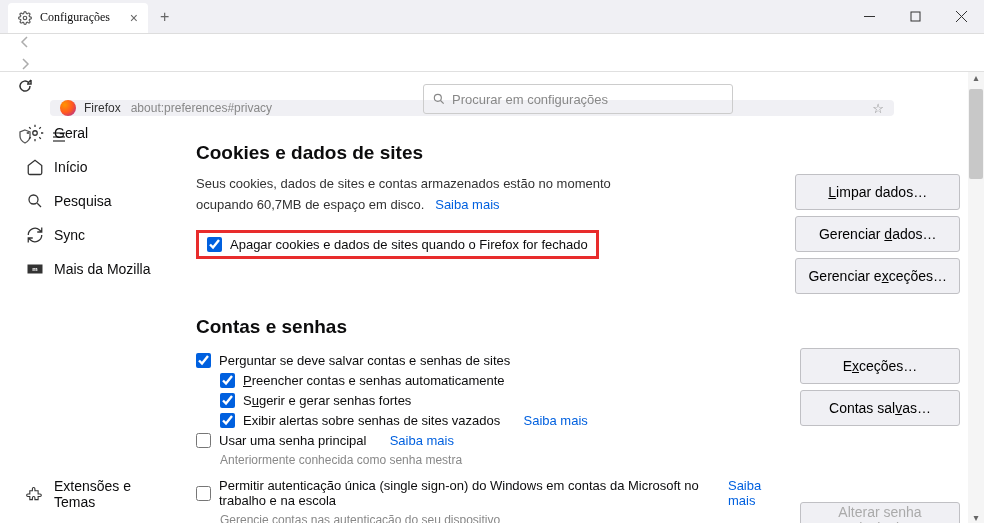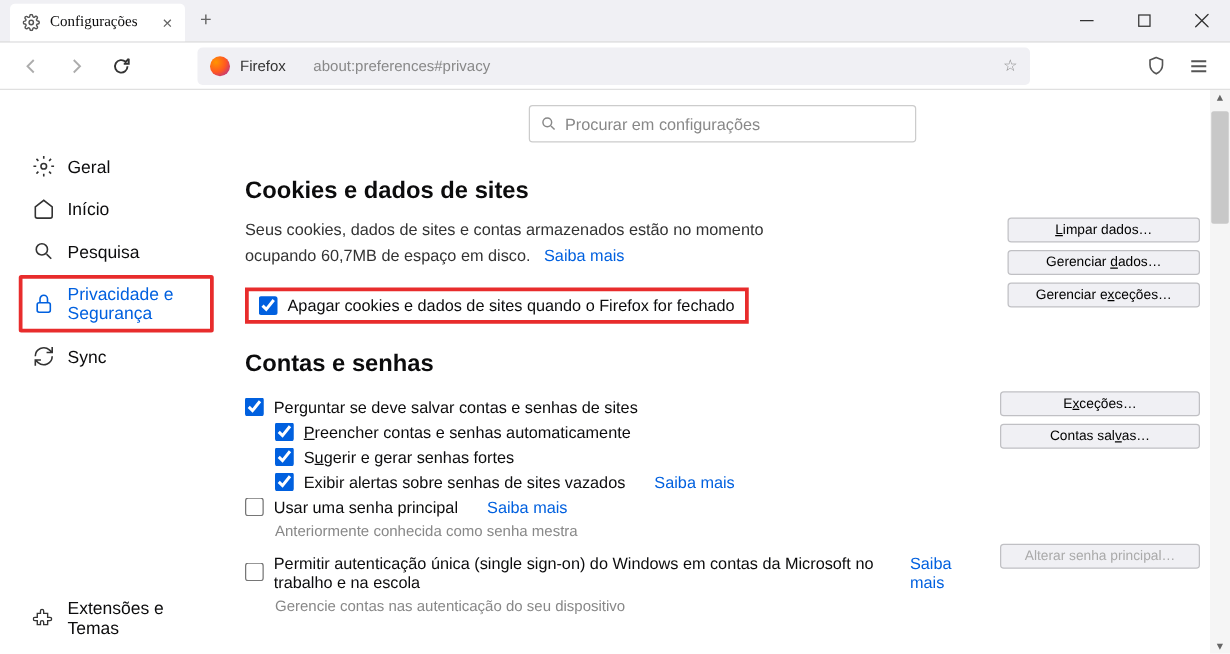--- a/index.html
+++ b/index.html
@@ -10,27 +10,27 @@
 .tab { display: flex; align-items: center; height: 30px; background: #fff; margin: 2px 0 0 8px; padding: 0 10px; border-radius: 4px 4px 0 0; gap: 8px; min-width: 140px; }
 .tab .gear { width: 14px; height: 14px; }
 .tab-title { font-size: 12px; font-family: Liberation Serif, serif; }
 .tab-close { margin-left: auto; font-size: 14px; color: #666; cursor: pointer; }
 .new-tab { margin-left: 4px; font-size: 16px; color: #666; padding: 0 8px; cursor: pointer; }
 .win-controls { margin-left: auto; display: flex; }
 .win-btn { width: 46px; height: 34px; display: flex; align-items: center; justify-content: center; color: #333; cursor: pointer; }
 .win-btn svg { width: 11px; height: 11px; }
 
 
-.toolbar { height: 38px; display: flex; align-items: center; padding: 0 10px; gap: 6px; border-bottom: 1px solid #e0e0e0; }
+.toolbar { height: 38px; display: flex; padding: 0 10px; gap: 6px; border-bottom: 1px solid #e0e0e0; flex-direction: column; }
 .nav-btn { width: 30px; height: 30px; display: flex; align-items: center; justify-content: center; border-radius: 4px; cursor: pointer; }
 .nav-btn.disabled { opacity: 0.4; }
 .urlbar { flex: 1; height: 30px; background: #f0f0f4; border-radius: 4px; display: flex; align-items: center; padding: 0 10px; margin: 0 80px 0 40px; gap: 8px; }
 .ff-logo { width: 16px; height: 16px; border-radius: 50%; background: radial-gradient(circle at 30% 30%, #ff9500, #ff5722 50%, #9c27b0); }
 .url-label { font-size: 12px; color: #333; }
-.url-path { font-size: 12px; color: #888; margin-left: 14px; }
+.url-path { font-size: 12px; color: #888; margin-left: 2px; }
 .star { margin-left: auto; color: #888; }
 .toolbar-right { display: flex; gap: 4px; align-items: center; }
 
 
 .content { display: flex; height: calc(100% - 72px); position: relative; }
 .scrollbar-track { position: absolute; right: 0; top: 0; width: 16px; height: 100%; background: #f5f5f5; }
 .scrollbar-thumb { width: 14px; margin: 1px; border-radius: 2px; background: #c8c8c8; position: absolute; }
 .scroll-arrow { color: #666; font-size: 10px; text-align: center; width:16px;}
 
 .sidebar { width: 168px; padding: 44px 0 0 18px; display: flex; flex-direction: column; }
@@ -43,21 +43,21 @@
 
 .main { flex: 1; padding: 12px 24px 0 28px; overflow: hidden; }
 .search-wrap { display: flex; justify-content: center; margin-bottom: 28px; }
 .search-box { width: 310px; height: 30px; border: 1px solid #ccc; border-radius: 3px; display: flex; align-items: center; padding: 4px 8px; gap: 6px; color: #888; font-size: 13px; }
 
 h2.section { font-size: 19px; font-weight: 600; margin-bottom: 10px; }
 .desc { font-size: 13px; color: #333; line-height: 1.6; max-width: 440px; }
 .link { color: #0060df; cursor: pointer; }
 .row { display: flex; align-items: flex-start; }
 .btn-col { margin-left: auto; display: flex; flex-direction: column; gap: 6px; }
-button.pref-btn { min-width: 154px; height: 20px; background: #f0f0f4; border: 1px solid #c0c0c4; border-radius: 3px; font-size: 11px; padding: 0 12px; cursor: pointer; }
+button.pref-btn { min-width: 154px; height: 36px; background: #f0f0f4; border: 1px solid #c0c0c4; border-radius: 3px; font-size: 14px; padding: 0 12px; cursor: pointer; }
 button.pref-btn:disabled { color: #aaa; }
 
 .check-row { display: flex; align-items: center; gap: 8px; margin: 5px 0; font-size: 13px; }
 .check-row.indent { margin-left: 24px; }
 input[type=checkbox] { width: 15px; height: 15px; accent-color: #0060df; flex-shrink:0;}
 .red-box { border: 3px solid #e82c2c; padding: 4px 8px; display: inline-flex; align-items: center; gap: 8px; }
 .subnote { font-size: 12px; color: #888; margin-left: 24px; }
 .u { text-decoration: underline; text-decoration-style: solid; }
 
 .section-block { margin-bottom: 22px; }
@@ -149,34 +149,32 @@
         </svg>
       <span>Início</span>
     </div>
     <div class="side-item">
       <svg class="side-icon" viewBox="0 0 24 24" fill="none" stroke="#333" stroke-width="1.7">
           <circle cx="10" cy="10" r="6"></circle>
           <path d="M20 20l-5-5"></path>
         </svg>
       <span>Pesquisa</span>
     </div>
-    <div class="side-highlight">
-      <div class="side-item active">
-        <svg class="side-icon" viewBox="0 0 24 24" fill="none" stroke="#0060df" stroke-width="1.7">
-            <rect x="5" y="11" width="14" height="10" rx="2"></rect>
-            <path d="M8 11V7a4 4 0 1 1 8 0v4"></path>
-          </svg>
-        <span>Privacidade e Segurança</span>
-      </div>
-    </div>
     <div class="side-item">
       <svg class="side-icon" viewBox="0 0 24 24" fill="none" stroke="#333" stroke-width="1.7">
           <path d="M21 2v6h-6M3 22v-6h6M3 12a9 9 0 0 1 15-6.7L21 8M21 12a9 9 0 0 1-15 6.7L3 16"></path>
         </svg>
       <span>Sync</span>
+    </div>
+    <div class="side-item">
+      <svg class="side-icon" viewBox="0 0 24 24">
+          <rect x="2" y="6" width="20" height="12" fill="#333"></rect>
+          <text x="12" y="15" font-size="8" fill="#fff" text-anchor="middle" font-weight="bold">m</text>
+        </svg>
+      <span>Mais da Mozilla</span>
     </div>
 
     <div class="sidebar-bottom">
       <div class="side-item">
         <svg class="side-icon" viewBox="0 0 24 24" fill="none" stroke="#333" stroke-width="1.7">
             <path d="M4 7h4V4a2 2 0 1 1 4 0v3h5v5h3a2 2 0 1 1 0 4h-3v5h-5v-3a2 2 0 1 0-4 0v3H4v-5H1a2 2 0 1 1 0-4h3V7z" transform="scale(0.85) translate(2 2)"></path>
           </svg>
         <span>Extensões e Temas</span>
       </div>
     </div>

